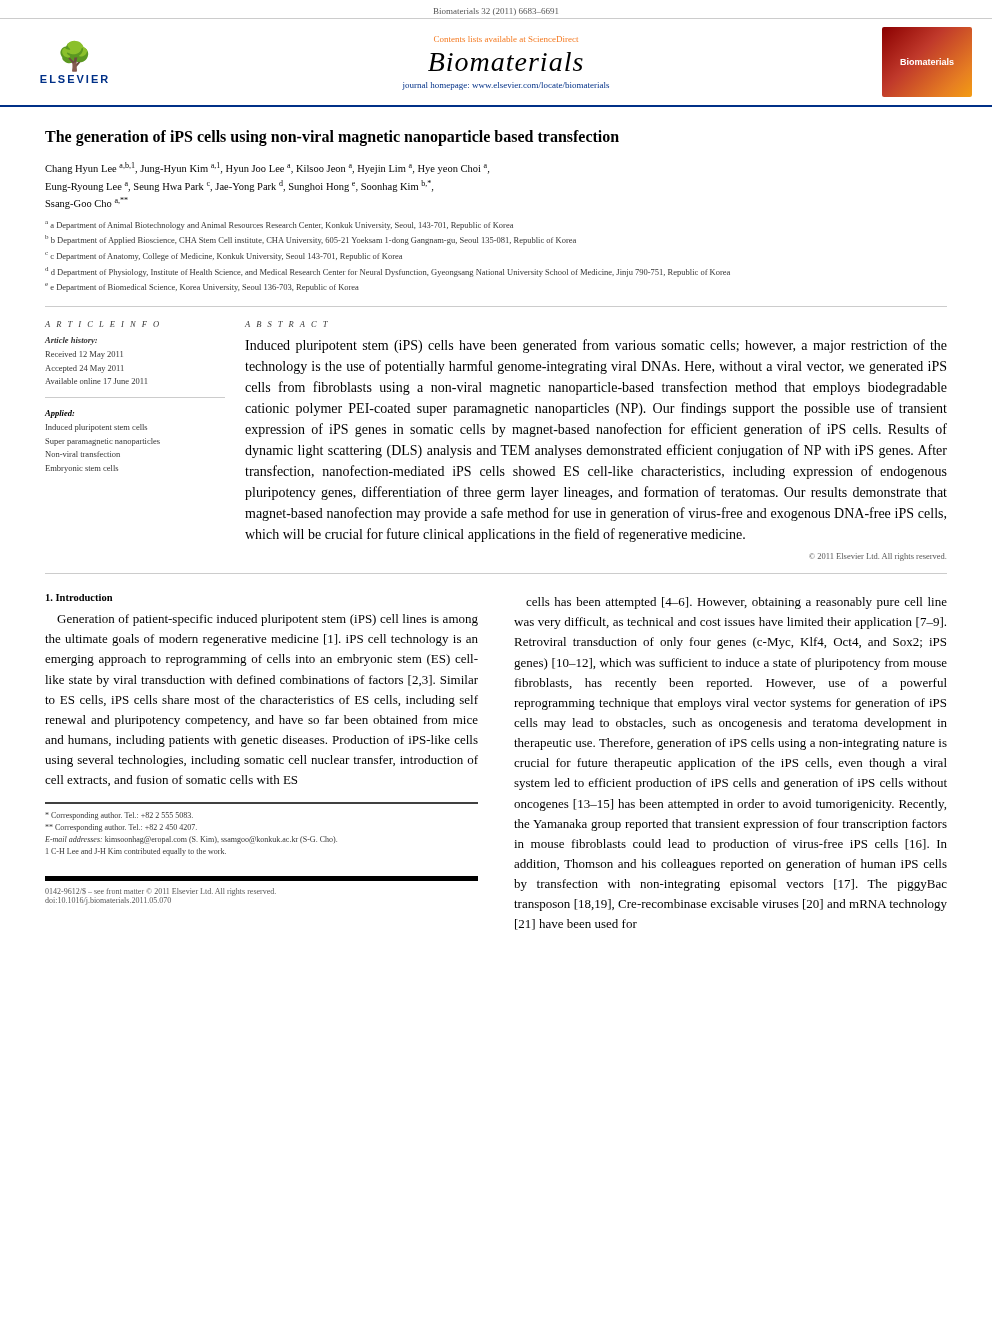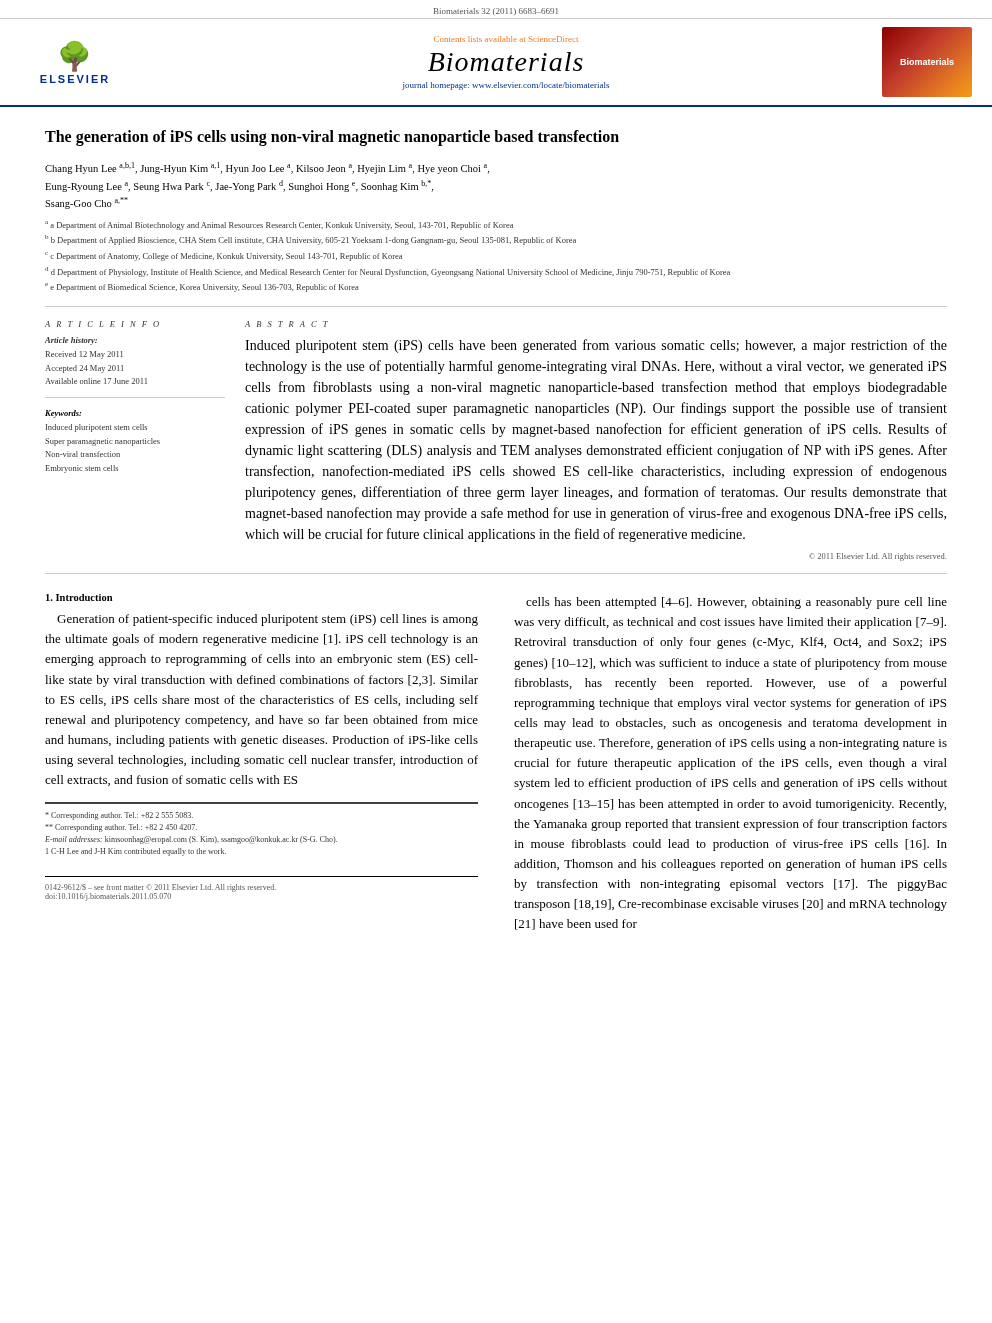--- a/index.html
+++ b/index.html
@@ -216,21 +216,21 @@
     .footnote-area {
       margin-top: 12px;
       border-top: 2px solid #404040;
       padding-top: 6px;
       font-size: 8px;
       color: #333;
       line-height: 1.5;
     }
     .bottom-bar {
       margin-top: 18px;
-      border-top: 1px solid #000000;
+      border-top: 5px solid #000000;
       padding-top: 6px;
       font-size: 8px;
       color: #555;
       display: flex;
       justify-content: space-between;
     }
     .left-col-divider {
       border-top: 1px solid #ccc;
       margin: 8px 0;
     }
@@ -291,21 +291,21 @@
 
       <div class="left-col">
         <div class="section-heading-small">A R T I C L E   I N F O</div>
         <div class="article-info-label">Article history:</div>
         <div class="article-info-dates">
           <div>Received 12 May 2011</div>
           <div>Accepted 24 May 2011</div>
           <div>Available online 17 June 2011</div>
         </div>
         <div class="left-col-divider"></div>
-        <div class="keywords-label">Keywords:</div>
+        <div class="keywords-label">Applied:</div>
         <div class="keywords-list">
           <div>Induced pluripotent stem cells</div>
           <div>Super paramagnetic nanoparticles</div>
           <div>Non-viral transfection</div>
           <div>Embryonic stem cells</div>
         </div>
       </div>
 
       <div class="right-col">
         <div class="section-heading-small">A B S T R A C T</div>

